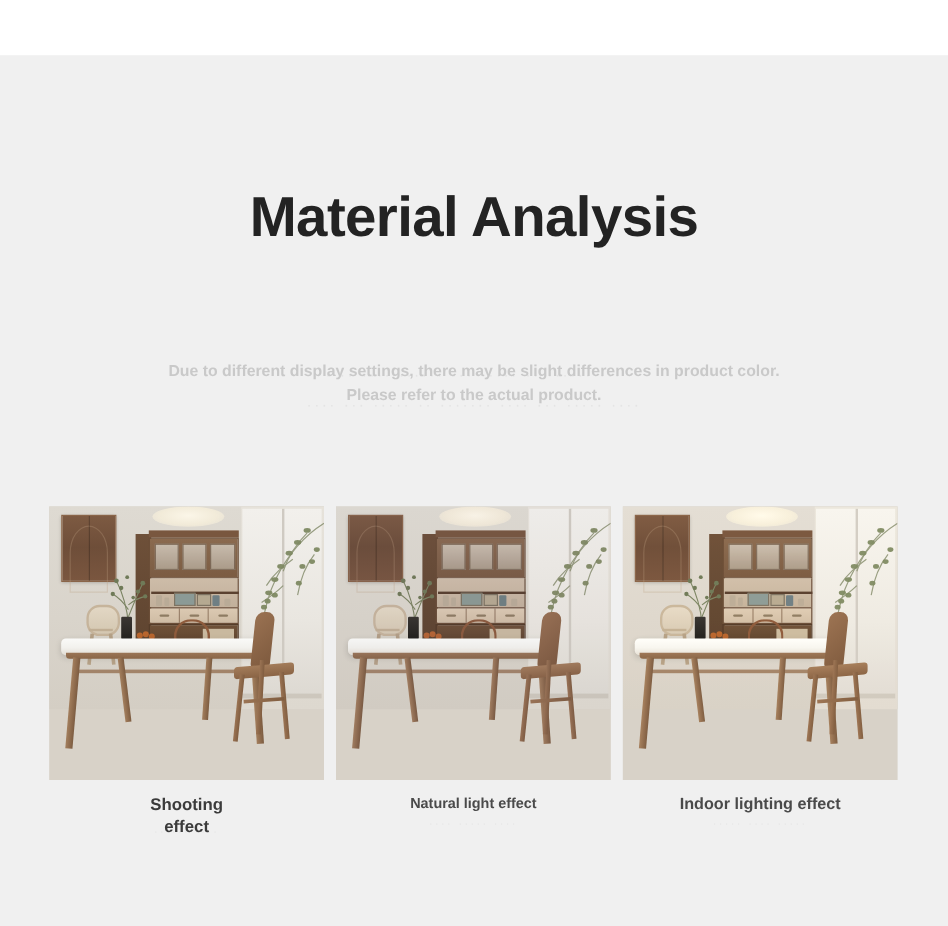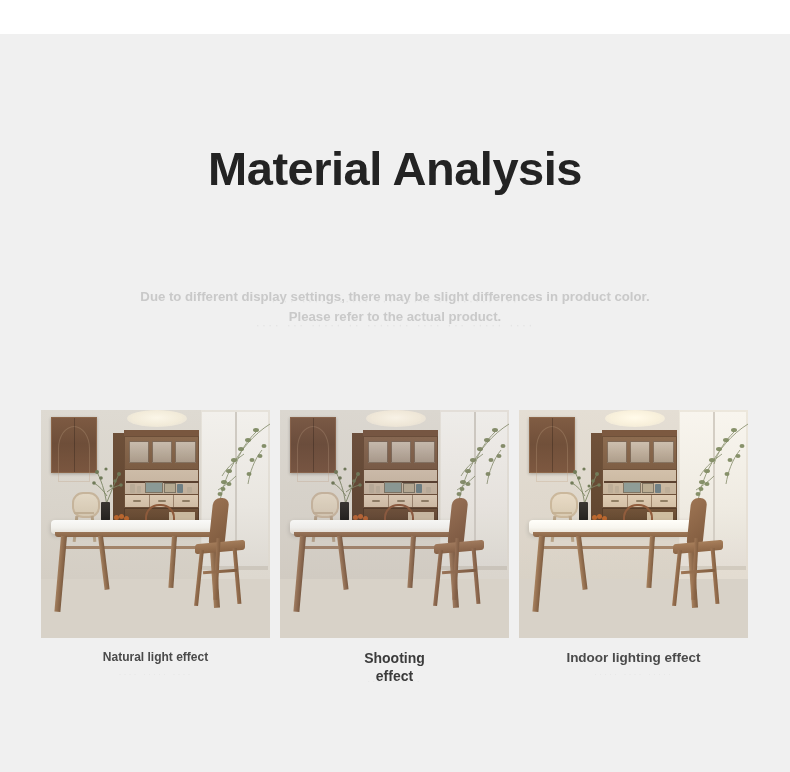--- a/index.html
+++ b/index.html
@@ -9,21 +9,21 @@
   body {
     width: 790px;
     height: 772px;
     background: #ffffff;
     font-family: "Liberation Sans", sans-serif;
     overflow: hidden;
     position: relative;
   }
   .page {
     position: absolute;
-    left: 0; top: 4px;
+    left: 0; top: 16px;
     width: 790px;
     height: 680px;
     background: #ffffff;
   }
   .gray-field {
     position: absolute;
     left: 0;
     top: 30px;
     width: 790px;
     height: 742px;
@@ -813,28 +813,28 @@
           <div class="lg" style="left:8px;  top:52px; width:4px; height:56px; transform:rotate(6deg);"></div>
           <div class="lg" style="left:46px; top:50px; width:4px; height:56px; transform:rotate(-5deg);"></div>
           <div class="lg" style="left:26px; top:40px; width:3.5px; height:62px; transform:rotate(3deg);"></div>
           <div class="lg" style="left:14px; top:72px; width:34px; height:3px; transform:rotate(-4deg);"></div>
         </div>
       </div>
     </div>
   </div>
 
   <div class="captions">
-    <div class="caption-cell c2">
-      <div class="caption">Natural light effect</div>
-      <div class="caption-ghost">···· ····· ····</div>
-    </div>
     <div class="caption-cell c1">
       <div class="caption">Shooting
 effect</div>
       <div class="caption-ghost">······ ····</div>
+    </div>
+    <div class="caption-cell c2">
+      <div class="caption">Natural light effect</div>
+      <div class="caption-ghost">···· ····· ····</div>
     </div>
     <div class="caption-cell c3">
       <div class="caption">Indoor lighting effect</div>
       <div class="caption-ghost">····· ···· ·····</div>
     </div>
   </div>
 
 </div>
 
 </body></html>

